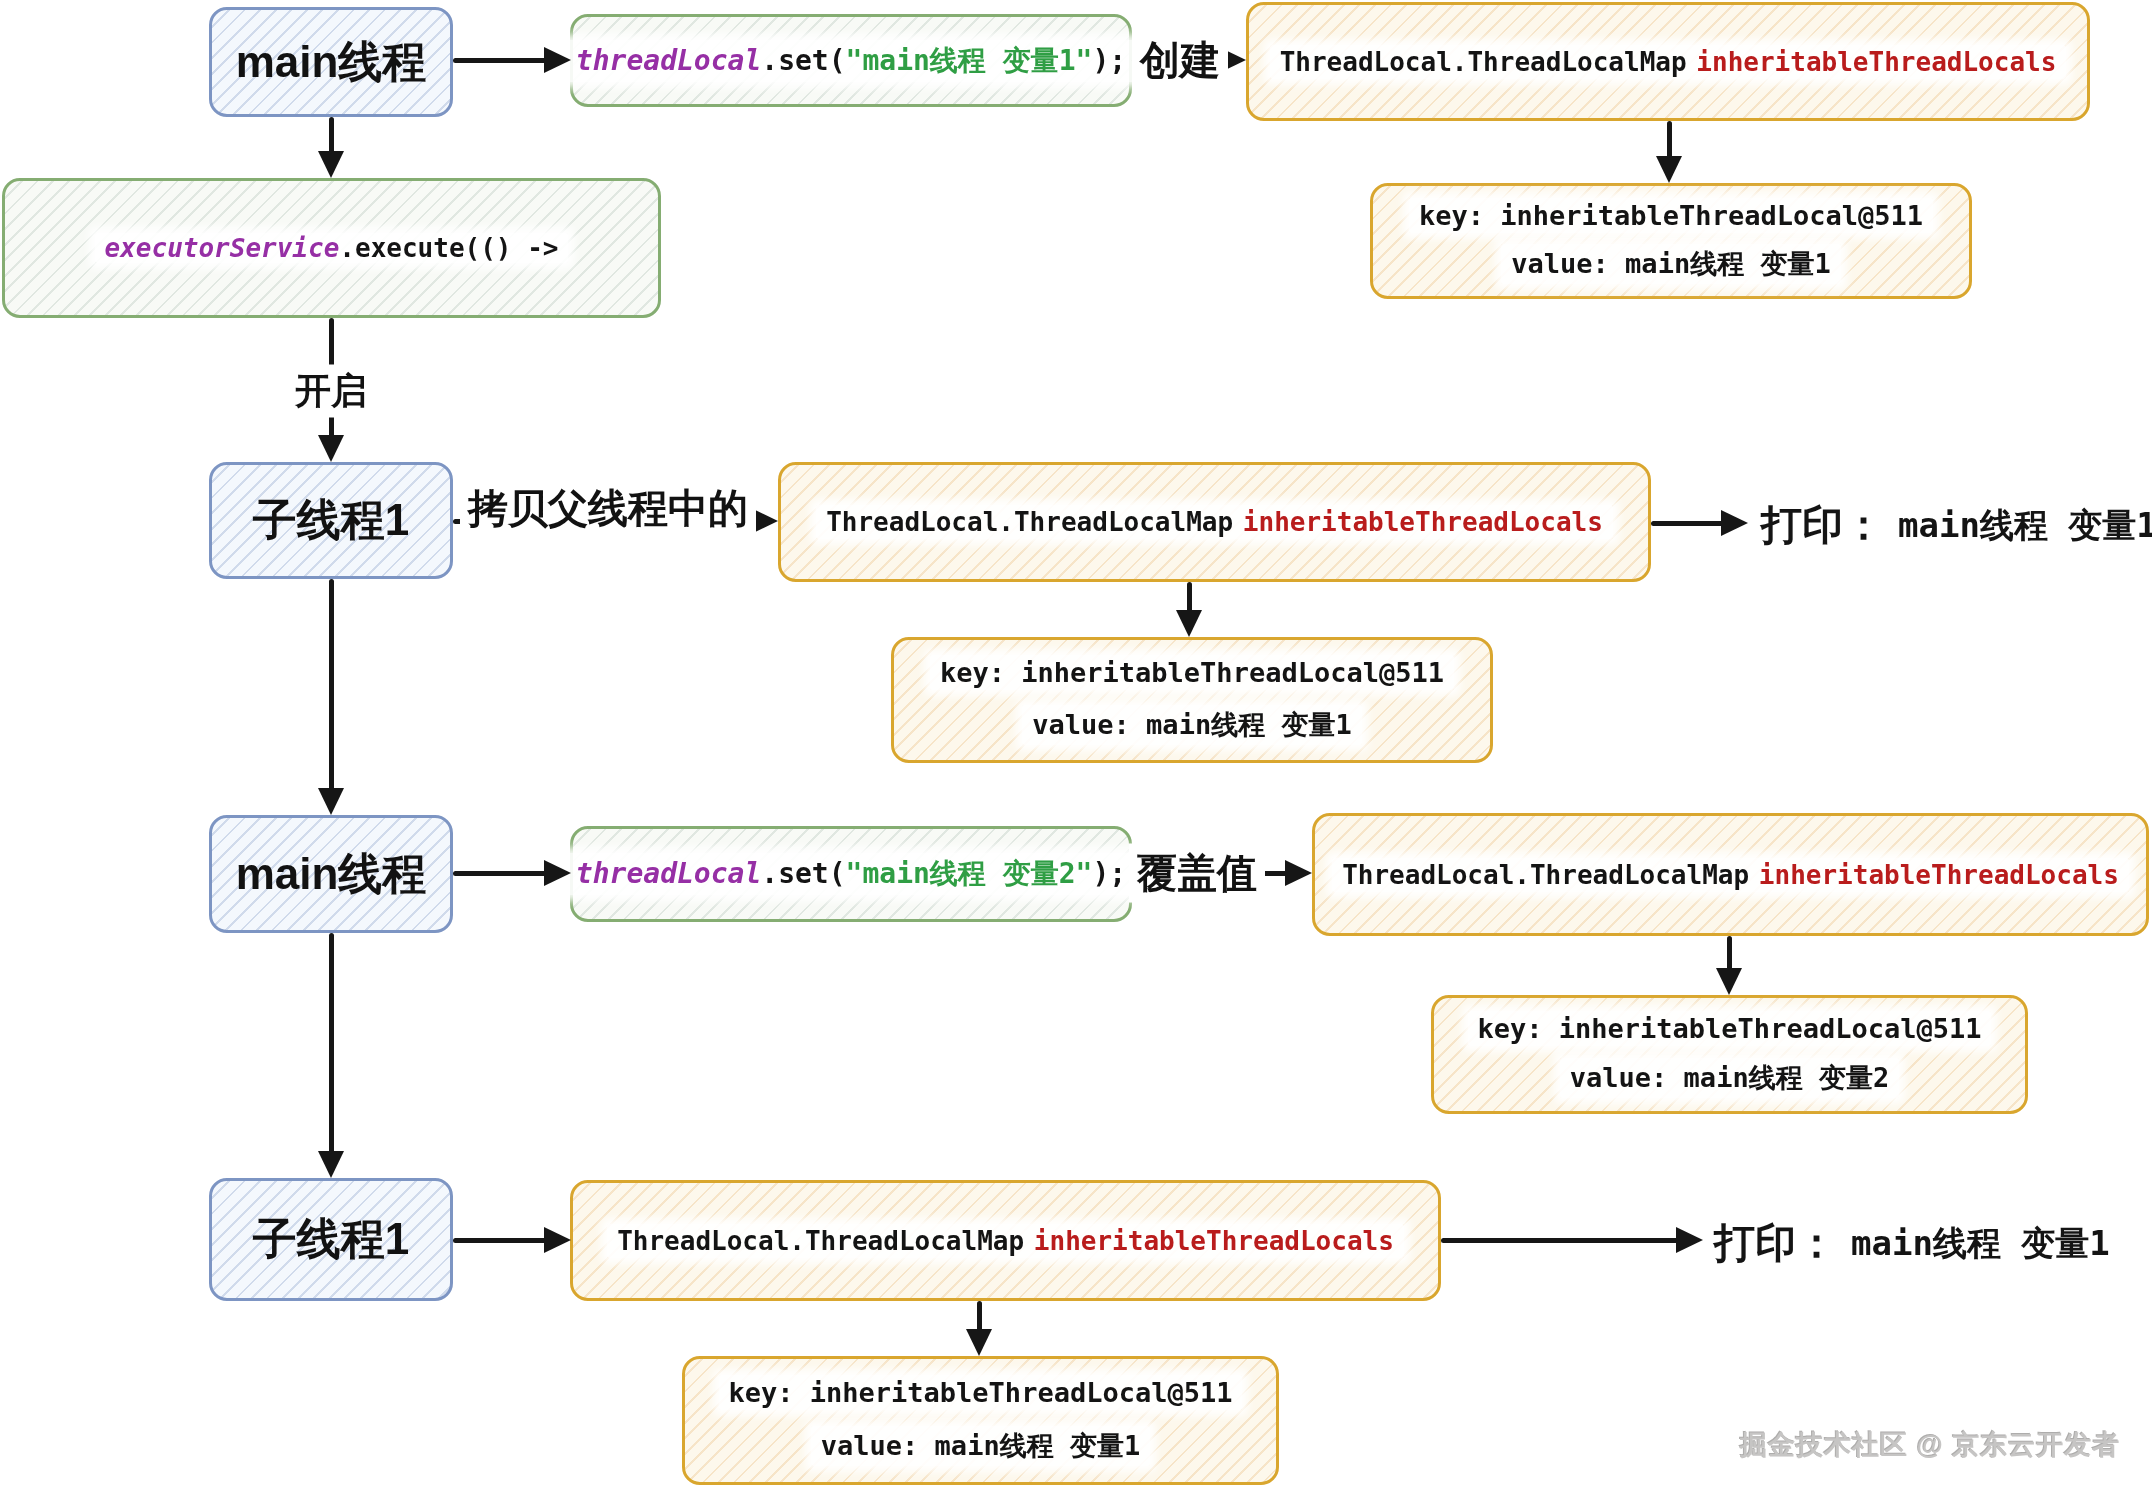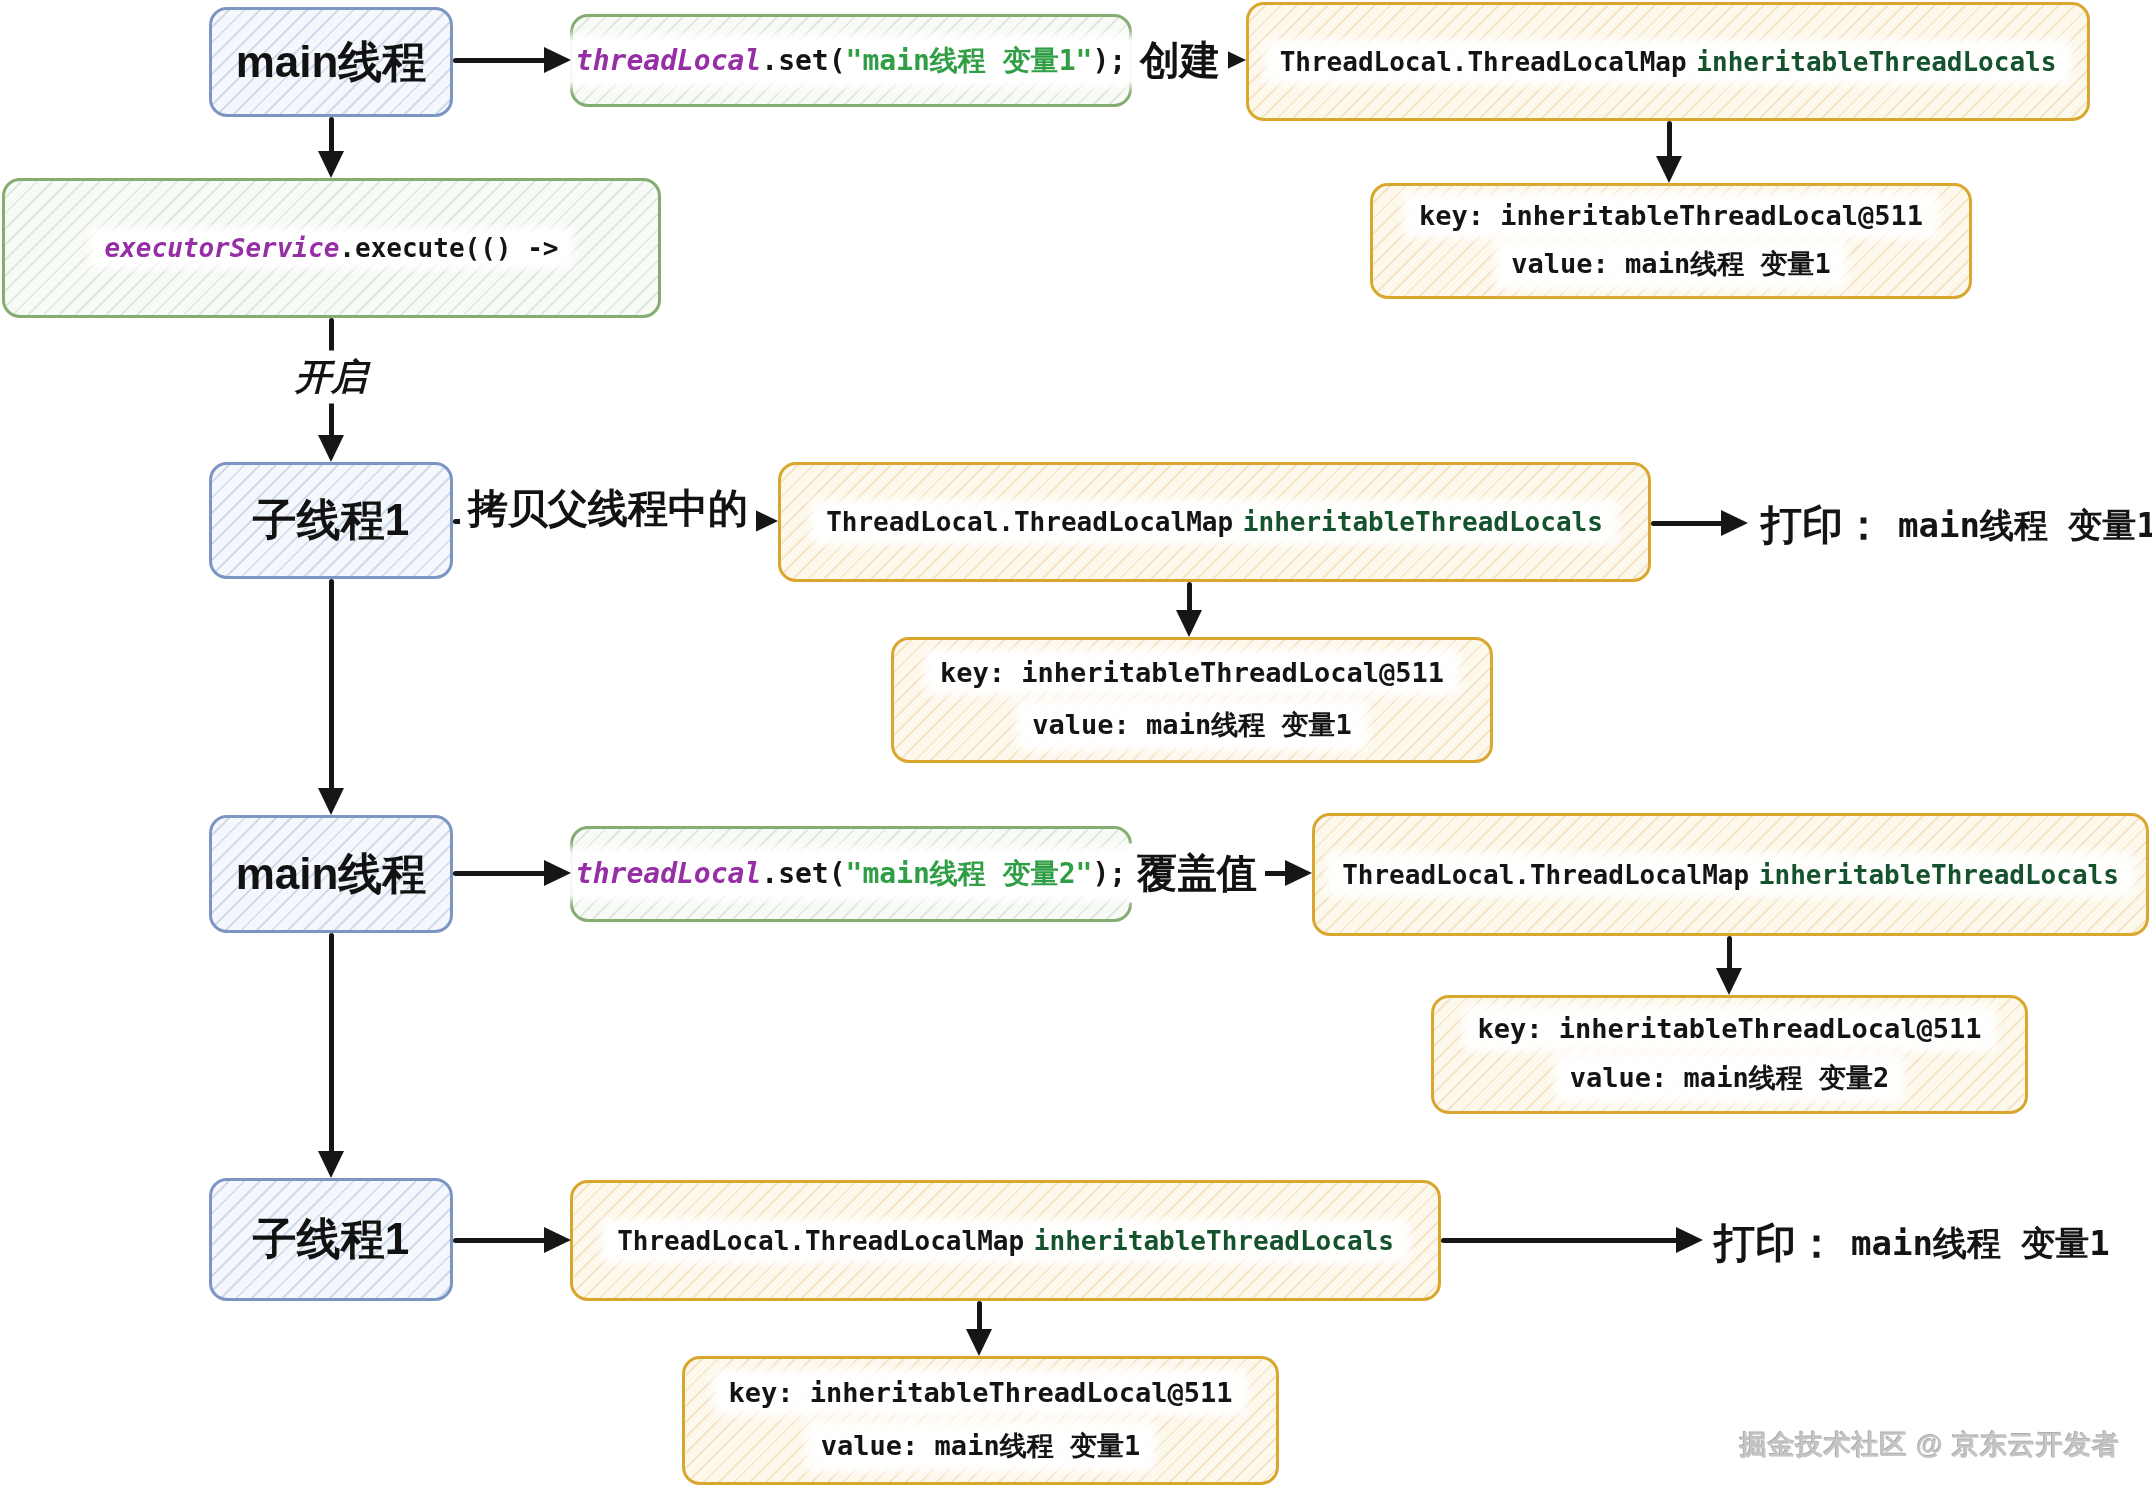--- a/index.html
+++ b/index.html
@@ -21,21 +21,21 @@
   }
   .map-orange, .kv-gold{
     border:3.5px solid #d9a62e;border-radius:18px;background:
       repeating-linear-gradient(135deg, rgba(228,172,96,.26) 0 2px, transparent 2px 11px), #fdf8ec;
     font-family:"DejaVu Sans Mono","Liberation Mono",monospace;font-weight:700;font-size:26px;
   }
   .kv-gold{flex-direction:column;justify-content:space-evenly;align-items:center;font-size:27px;}
   .tstrip{background:rgba(255,255,255,.93);box-shadow:0 0 8px 6px rgba(255,255,255,.93);
     padding:2px 10px;border-radius:2px;white-space:nowrap;}
   .kw{color:#962fa5;font-style:italic;}
-  .fld{color:#14532d;margin-left:.62ch;}
+  .fld{color:#b91c1c;margin-left:.62ch;}
   .str{color:#2f9e44;}
   
   .hl{position:absolute;height:5px;background:#161616;border-radius:3px;z-index:1;}
   .vl{position:absolute;width:5px;background:#161616;border-radius:3px;z-index:1;}
   .ar{position:absolute;width:0;height:0;border-top:13px solid transparent;
       border-bottom:13px solid transparent;border-left:27px solid #161616;z-index:1;}
   .ad{position:absolute;width:0;height:0;border-left:13px solid transparent;
       border-right:13px solid transparent;border-top:27px solid #161616;z-index:1;}
   
   .edge-label{position:absolute;transform:translate(-50%,-50%);background:#fff;padding:2px 8px;
@@ -86,21 +86,21 @@
 
   <div class="vl" style="left:329px;top:117px;height:38px;"></div>
   <div class="ad" style="left:318px;top:151px;"></div>
 
   <div class="box code-green" style="left:2px;top:178px;width:659px;height:140px;font-size:26px;justify-content:space-evenly;">
     <span class="exec-line tstrip"><span class="kw">executorService</span><span>.execute(() -&gt;</span></span>
   </div>
 
   <div class="vl" style="left:329px;top:318px;height:122px;"></div>
   <div class="ad" style="left:318px;top:435px;"></div>
-  <div class="edge-label small" style="left:331px;top:377px;font-style:italic;">开启</div>
+  <div class="edge-label small" style="left:331px;top:391px;">开启</div>
 
   <div class="box node-blue" style="left:209px;top:462px;width:244px;height:117px;">
     <span>子线程1</span>
   </div>
 
   <div class="hl" style="left:453px;top:519px;width:303px;"></div>
   <div class="ar" style="left:751px;top:508px;"></div>
   <div class="edge-label" style="left:608px;top:508px;">拷贝父线程中的</div>
 
   <div class="box map-orange" style="left:778px;top:462px;width:873px;height:120px;">

